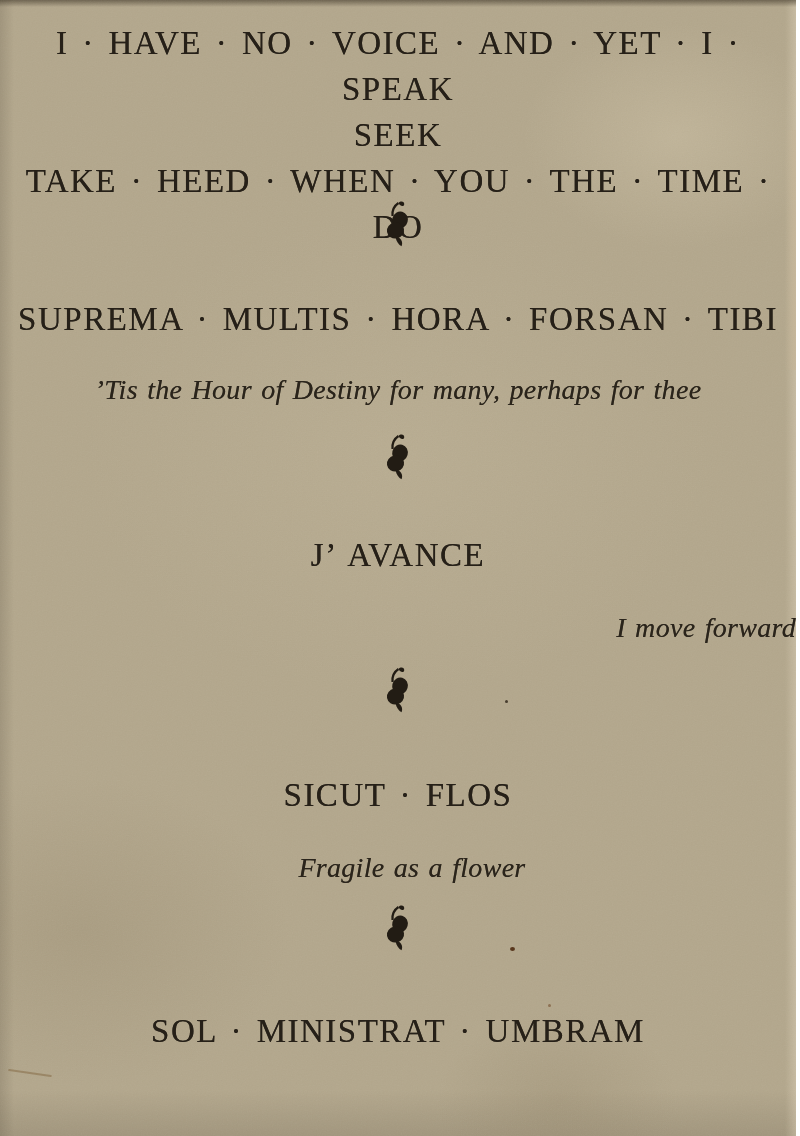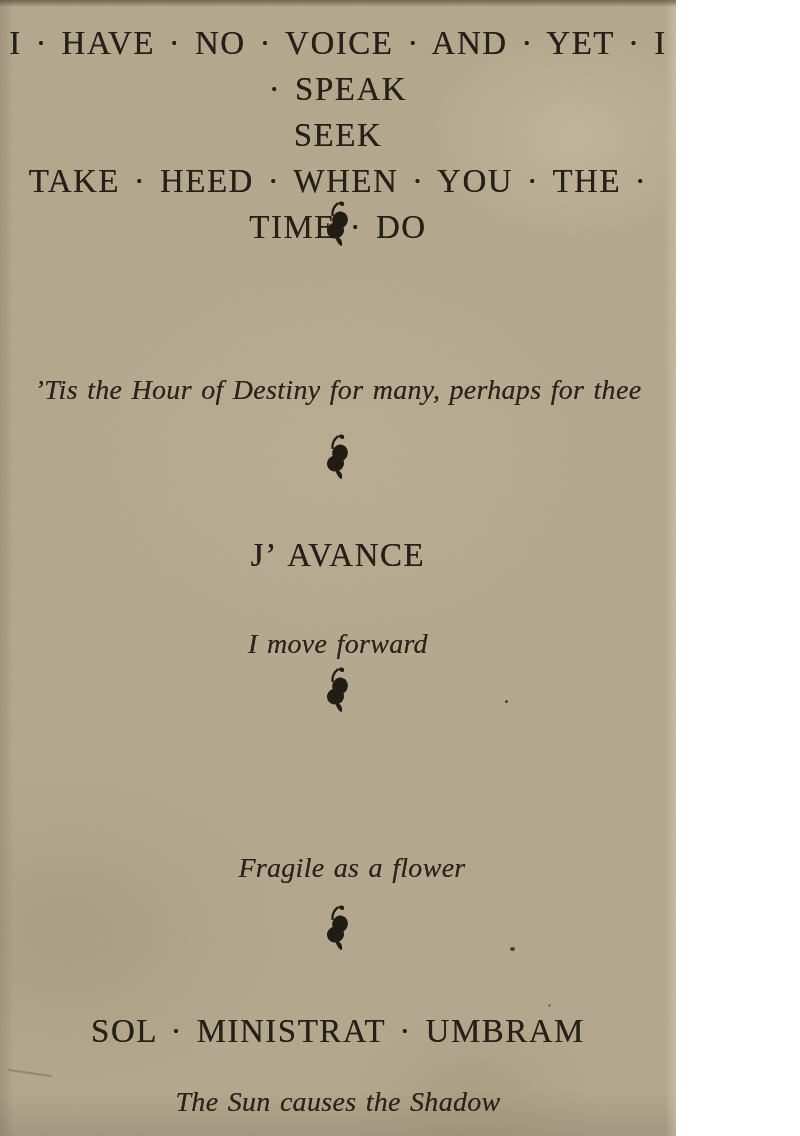--- a/index.html
+++ b/index.html
@@ -1,18 +1,18 @@
 <!DOCTYPE html>
 <html><head>
 <meta charset="utf-8">
 <style>
   html,body{margin:0;padding:0;}
   .page{
     position:relative;
-    width:676px;height:1136px;
+    width:796px;height:1136px;
     overflow:hidden;
     font-family:"Liberation Serif", serif;
     background:
       radial-gradient(220px 160px at 85% 12%, rgba(208,196,168,0.45), rgba(208,196,168,0) 70%),
       radial-gradient(300px 220px at 10% 82%, rgba(148,134,106,0.30), rgba(148,134,106,0) 70%),
       radial-gradient(420px 320px at 50% 40%, rgba(198,186,158,0.28), rgba(198,186,158,0) 75%),
       radial-gradient(160px 120px at 70% 97%, rgba(145,131,103,0.28), rgba(145,131,103,0) 75%),
       linear-gradient(180deg, rgba(52,43,29,0.55) 0px, rgba(52,43,29,0) 7px),
       linear-gradient(90deg, rgba(58,48,34,0.16) 0px, rgba(58,48,34,0) 14px),
       linear-gradient(270deg, rgba(230,218,192,0.38) 0px, rgba(230,218,192,0) 11px),
@@ -69,62 +69,67 @@
   <div class="orn" style="top:199px;">
     <svg width="30" height="48" viewBox="0 0 30 48" fill="#221c14">
       <path d="M15.5,4 C11,7 9,12 9.5,17" stroke="#221c14" stroke-width="2.2" fill="none"></path>
       <path d="M15.5,4 c2.5,-2.8 6.2,-1.2 5.7,1.4 c-0.4,2.1 -3.6,2.6 -5.7,-1.4 z"></path>
       <ellipse cx="17" cy="21" rx="7.8" ry="8.6" transform="rotate(15 17 21)"></ellipse>
       <ellipse cx="12.5" cy="31.5" rx="8.6" ry="8" transform="rotate(-10 12.5 31.5)"></ellipse>
       <path d="M13.5,37 C18,39.5 20.2,42.5 18.6,47.3 C15.8,45.8 13.2,42.5 12.6,38.2 Z"></path>
     </svg>
   </div>
 
+  <div class="block caps" style="top:296px;">
+    <div>SUPREMA · MULTIS · HORA · FORSAN · TIBI</div>
+  </div>
   <div class="block ital" style="top:354px;">’Tis the Hour of Destiny for many, perhaps for thee</div>
 
   <div class="orn" style="top:432px;">
     <svg width="30" height="48" viewBox="0 0 30 48" fill="#221c14">
       <path d="M15.5,4 C11,7 9,12 9.5,17" stroke="#221c14" stroke-width="2.2" fill="none"></path>
       <path d="M15.5,4 c2.5,-2.8 6.2,-1.2 5.7,1.4 c-0.4,2.1 -3.6,2.6 -5.7,-1.4 z"></path>
       <ellipse cx="17" cy="21" rx="7.8" ry="8.6" transform="rotate(15 17 21)"></ellipse>
       <ellipse cx="12.5" cy="31.5" rx="8.6" ry="8" transform="rotate(-10 12.5 31.5)"></ellipse>
       <path d="M13.5,37 C18,39.5 20.2,42.5 18.6,47.3 C15.8,45.8 13.2,42.5 12.6,38.2 Z"></path>
     </svg>
   </div>
 
   <div class="block caps" style="top:532px;">
     <div>J’ AVANCE</div>
   </div>
-  <div class="block ital" style="top:608px;">I move forward</div>
+  <div class="block ital" style="top:592px;text-align:right;">I move forward</div>
 
   <div class="orn" style="top:665px;">
     <svg width="30" height="48" viewBox="0 0 30 48" fill="#221c14">
       <path d="M15.5,4 C11,7 9,12 9.5,17" stroke="#221c14" stroke-width="2.2" fill="none"></path>
       <path d="M15.5,4 c2.5,-2.8 6.2,-1.2 5.7,1.4 c-0.4,2.1 -3.6,2.6 -5.7,-1.4 z"></path>
       <ellipse cx="17" cy="21" rx="7.8" ry="8.6" transform="rotate(15 17 21)"></ellipse>
       <ellipse cx="12.5" cy="31.5" rx="8.6" ry="8" transform="rotate(-10 12.5 31.5)"></ellipse>
       <path d="M13.5,37 C18,39.5 20.2,42.5 18.6,47.3 C15.8,45.8 13.2,42.5 12.6,38.2 Z"></path>
     </svg>
   </div>
 
+  <div class="block caps" style="top:772px;">
+    <div>SICUT · FLOS</div>
+  </div>
   <div class="block ital" style="top:832px;padding-left:28px;">Fragile as a flower</div>
 
   <div class="orn" style="top:903px;">
     <svg width="30" height="48" viewBox="0 0 30 48" fill="#221c14">
       <path d="M15.5,4 C11,7 9,12 9.5,17" stroke="#221c14" stroke-width="2.2" fill="none"></path>
       <path d="M15.5,4 c2.5,-2.8 6.2,-1.2 5.7,1.4 c-0.4,2.1 -3.6,2.6 -5.7,-1.4 z"></path>
       <ellipse cx="17" cy="21" rx="7.8" ry="8.6" transform="rotate(15 17 21)"></ellipse>
       <ellipse cx="12.5" cy="31.5" rx="8.6" ry="8" transform="rotate(-10 12.5 31.5)"></ellipse>
       <path d="M13.5,37 C18,39.5 20.2,42.5 18.6,47.3 C15.8,45.8 13.2,42.5 12.6,38.2 Z"></path>
     </svg>
   </div>
 
   <div class="block caps" style="top:1008px;text-align:center;">
     <div>SOL · MINISTRAT · UMBRAM</div>
   </div>
-  <div class="block ital" style="top:1066px;">The Sun causes the Shadow</div>
 
   <div class="speck speck-a"></div>
   <div class="speck speck-b"></div>
   <div class="speck speck-c"></div>
   <div class="scratch"></div>
   <div class="stain-tr"></div>
 </div>
 
 </body></html>

